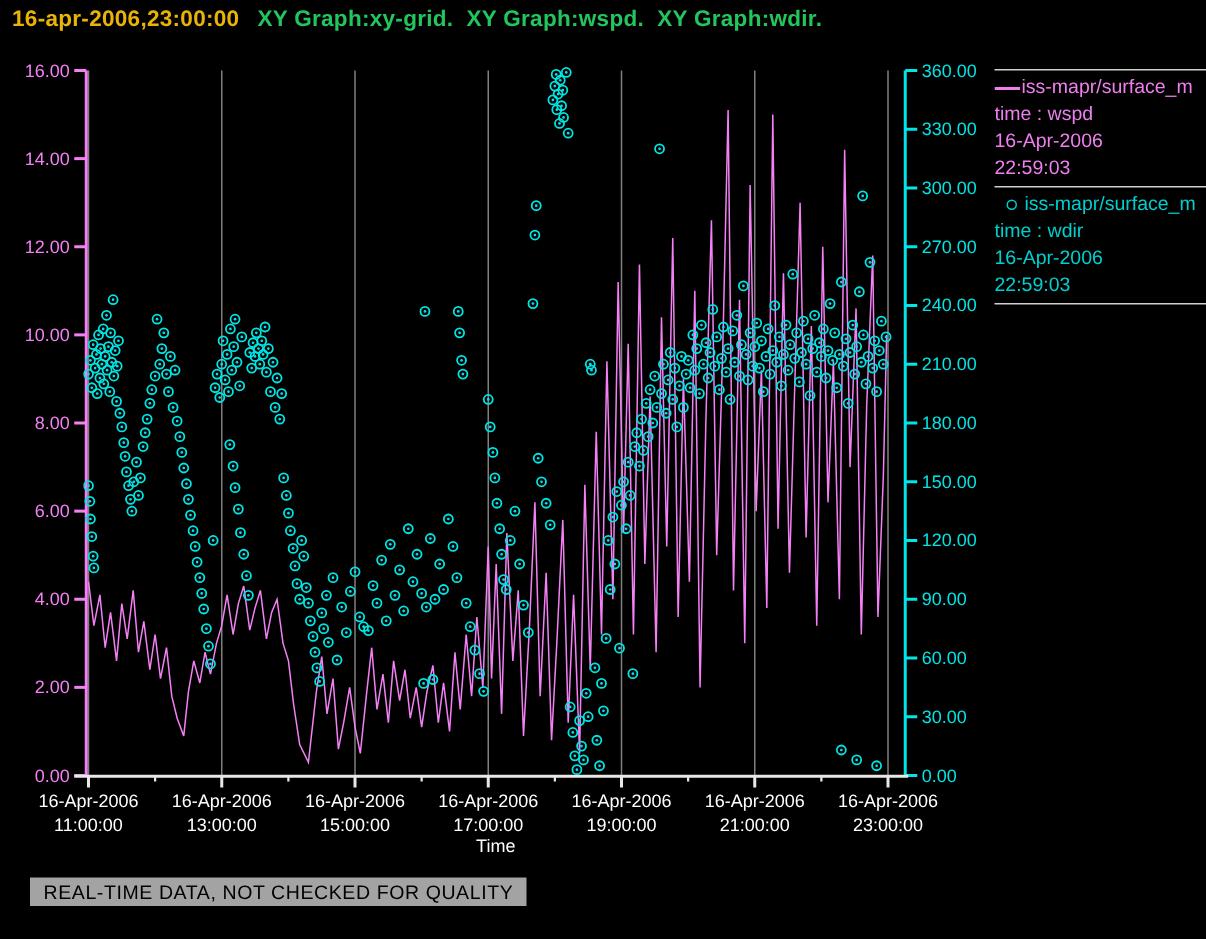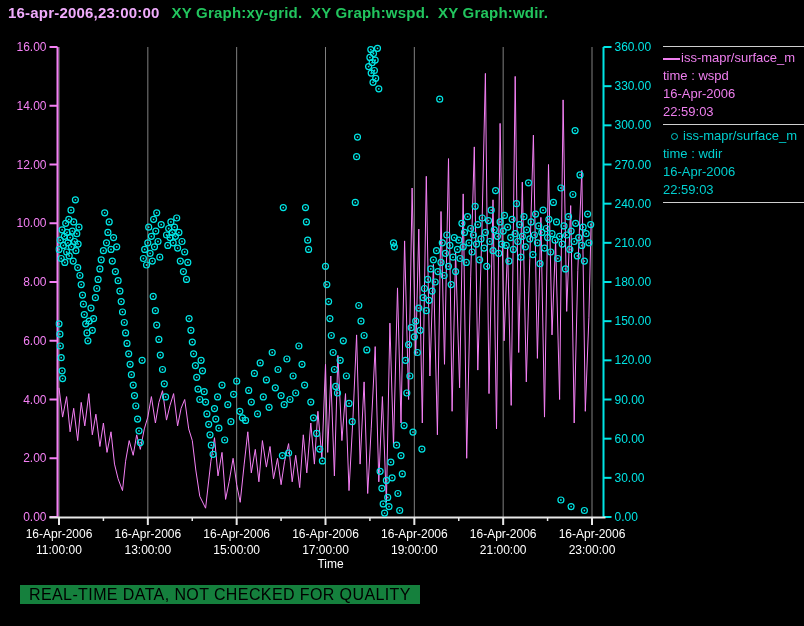--- a/index.html
+++ b/index.html
@@ -1,35 +1,35 @@
 <!DOCTYPE html>
 <html><head>
 <meta charset="utf-8">
 <style>
   html,body{margin:0;padding:0;background:#000;}
   #screen{position:relative;width:804px;height:626px;background:#000;overflow:hidden;
           font-family:"Liberation Sans",sans-serif;}
   .title-bar{position:absolute;left:8px;top:4px;font-size:15px;font-weight:bold;
              white-space:pre;letter-spacing:0.2px;}
-  .title-bar .ts{color:#f0abfc;}
+  .title-bar .ts{color:#eab308;}
   .title-bar .graphs{color:#22c55e;margin-left:12px;}
   #chart{position:absolute;left:0;top:0;}
   #chart text{font-family:"Liberation Sans",sans-serif;}
   .legend{position:absolute;left:663px;top:46px;width:160px;font-size:13px;line-height:18px;
           border-top:1px solid #cfcfcf;}
   .legend .entry{padding:2px 0 3px 0;}
   .legend .entry.e1{color:#ef7fef;border-bottom:1px solid #cfcfcf;}
   .legend .entry.e2{color:#00cfcf;border-bottom:1px solid #cfcfcf;}
   .legend .row{white-space:nowrap;overflow:hidden;}
   .marker-line{display:inline-block;width:17px;height:2px;background:#ef7fef;
                vertical-align:middle;margin-right:1px;}
   .marker-circle{display:inline-block;width:5px;height:5px;border:1px solid #00cfcf;
                  border-radius:50%;vertical-align:middle;margin:0 5px 0 8px;}
-  .notice{position:absolute;left:20px;top:585px;height:19px;background:#15803d;color:#000000;
-          font-size:16px;line-height:19px;padding:0 9px;letter-spacing:0.4px;white-space:nowrap;}
+  .notice{position:absolute;left:20px;top:585px;height:19px;background:#a3a3a3;color:#000000;
+          font-size:13px;line-height:19px;padding:0 9px;letter-spacing:0.4px;white-space:nowrap;}
 </style>
 </head>
 <body>
 
 <div id="screen">
 
   <svg id="chart" width="804" height="626" viewBox="0 0 804 626">
       <defs>
         <clipPath id="plotclip">
           <rect x="55.5" y="42" width="552" height="480"></rect>

